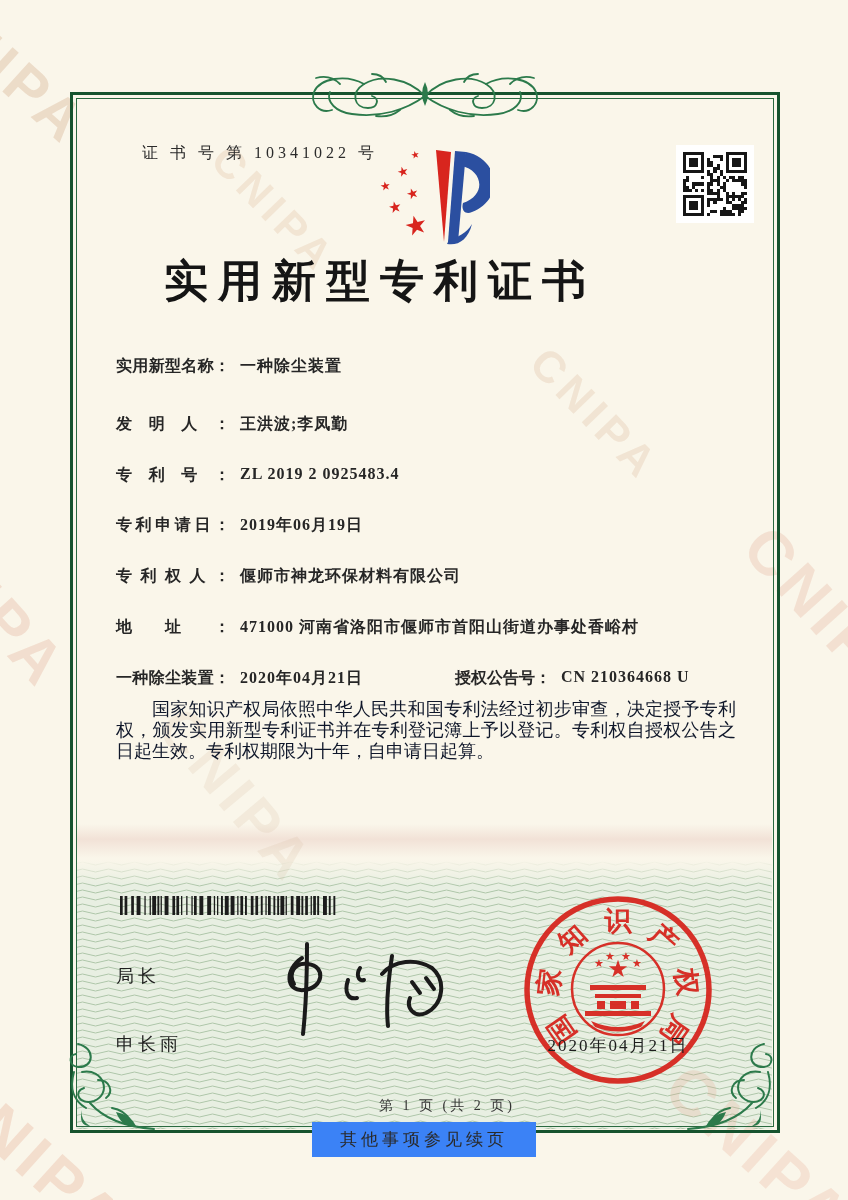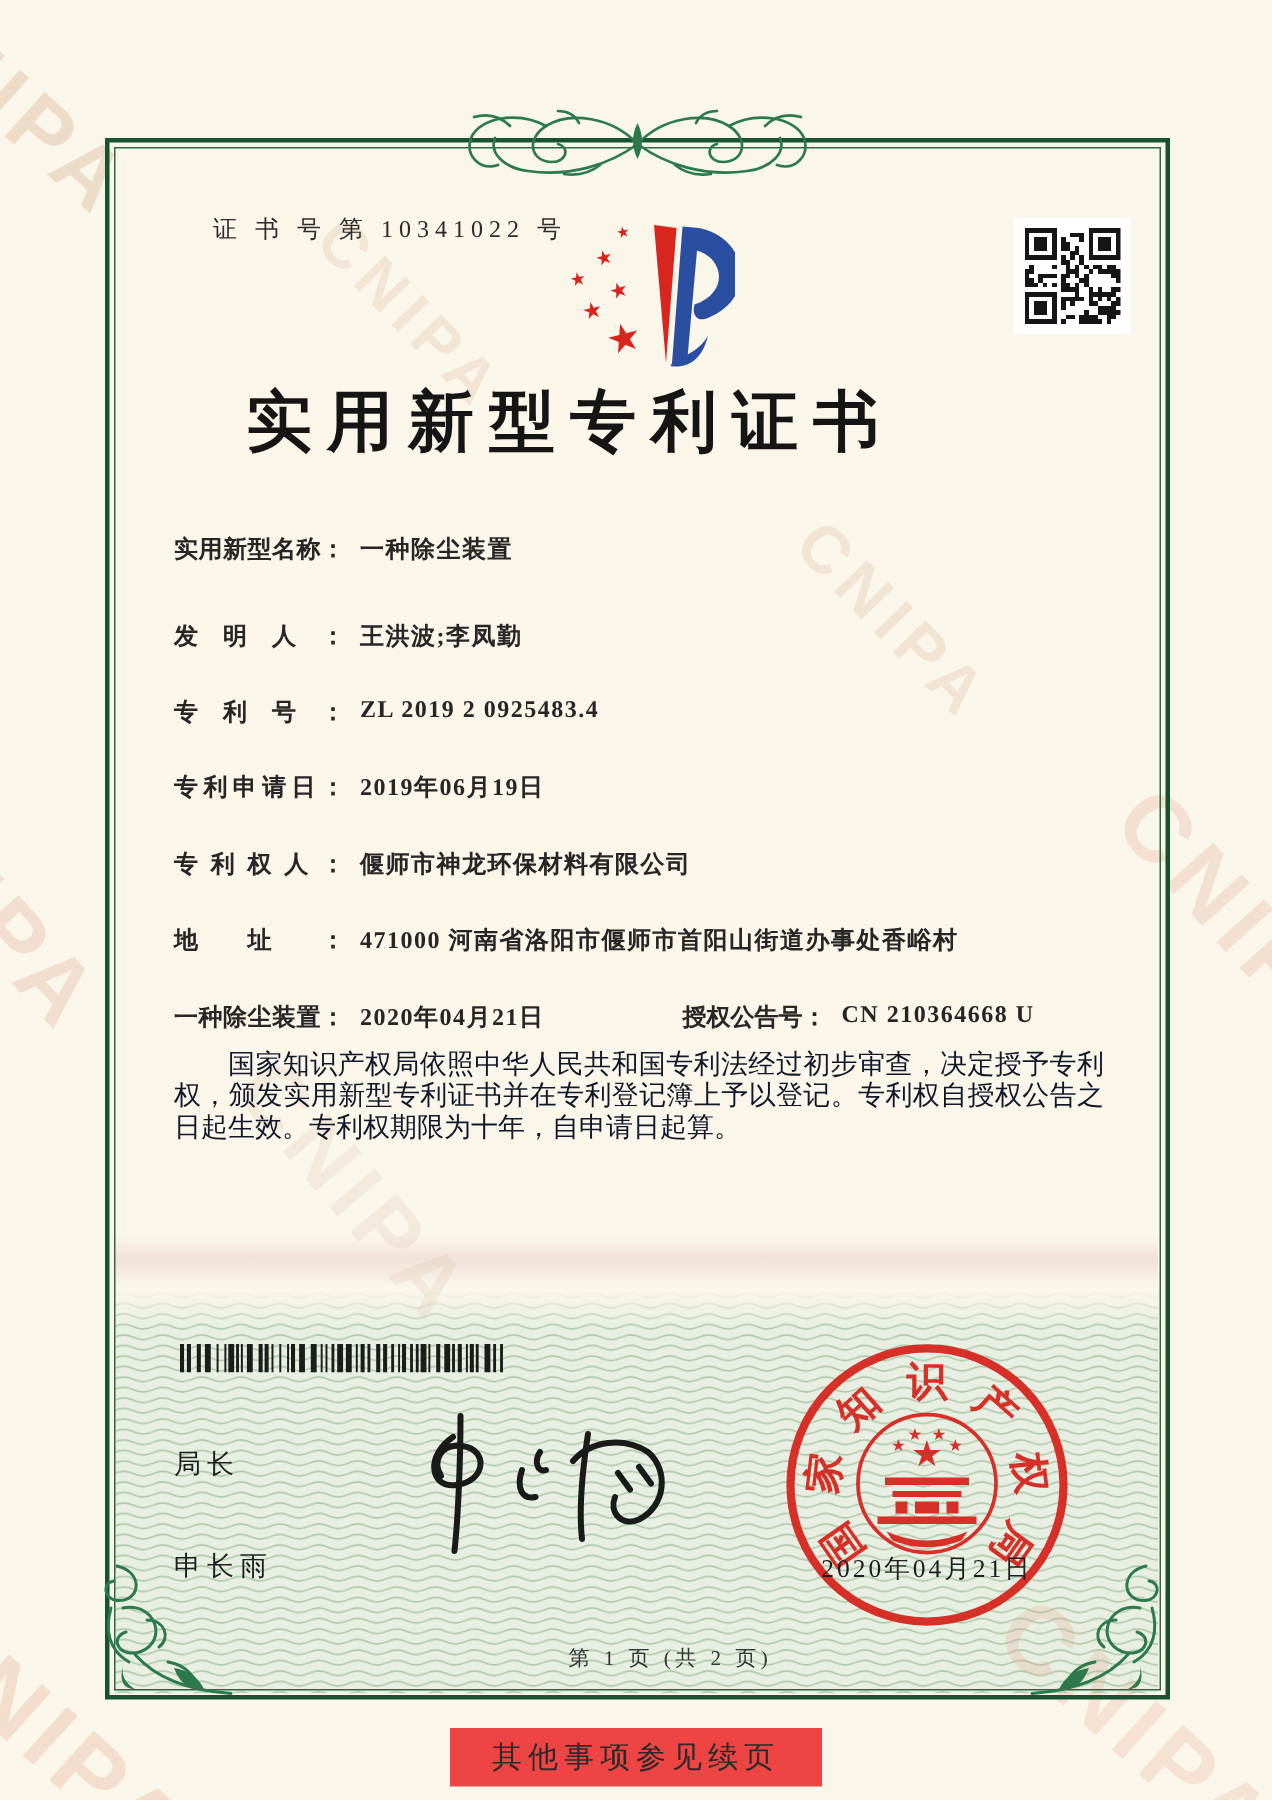--- a/index.html
+++ b/index.html
@@ -66,22 +66,22 @@
   .ringchar{font-size:27px;font-weight:bold;fill:#d6251d;font-family:"Liberation Serif","DejaVu Serif",serif;}
   .seal-date{
     position:absolute;left:513px;top:1034px;width:210px;text-align:center;z-index:4;
     font-size:17px;letter-spacing:2px;color:#1d1d1d;
   }
   .pagenum{
     position:absolute;left:70px;top:1097px;width:754px;text-align:center;z-index:2;
     font-size:14px;letter-spacing:3px;color:#333;
   }
   .footer-box{
-    position:absolute;left:50%;top:1152px;transform:translateX(-50%);z-index:3;
-    background:#ef4444;padding:6px 28px;font-size:20px;letter-spacing:4px;color:#2a2a2a;
+    position:absolute;left:50%;top:1122px;transform:translateX(-50%);z-index:3;
+    background:#3b82f6;padding:6px 28px;font-size:17px;letter-spacing:4px;color:#2a2a2a;
   }
   .flourish{position:absolute;z-index:3;pointer-events:none;}
 </style>
 </head>
 <body>
 
 <div class="wm" style="left:-52px;top:-30px;font-size:58px;color:rgba(205,158,122,.30);transform:rotate(42deg);">CNIPA</div>
 <div class="wm" style="left:236px;top:136px;font-size:42px;color:rgba(212,168,132,.22);transform:rotate(46deg);">CNIPA</div>
 <div class="wm" style="left:556px;top:338px;font-size:44px;color:rgba(212,172,136,.24);transform:rotate(46deg);">CNIPA</div>
 <div class="wm" style="left:-64px;top:492px;font-size:62px;color:rgba(224,162,138,.28);transform:rotate(48deg);">CNIPA</div>

